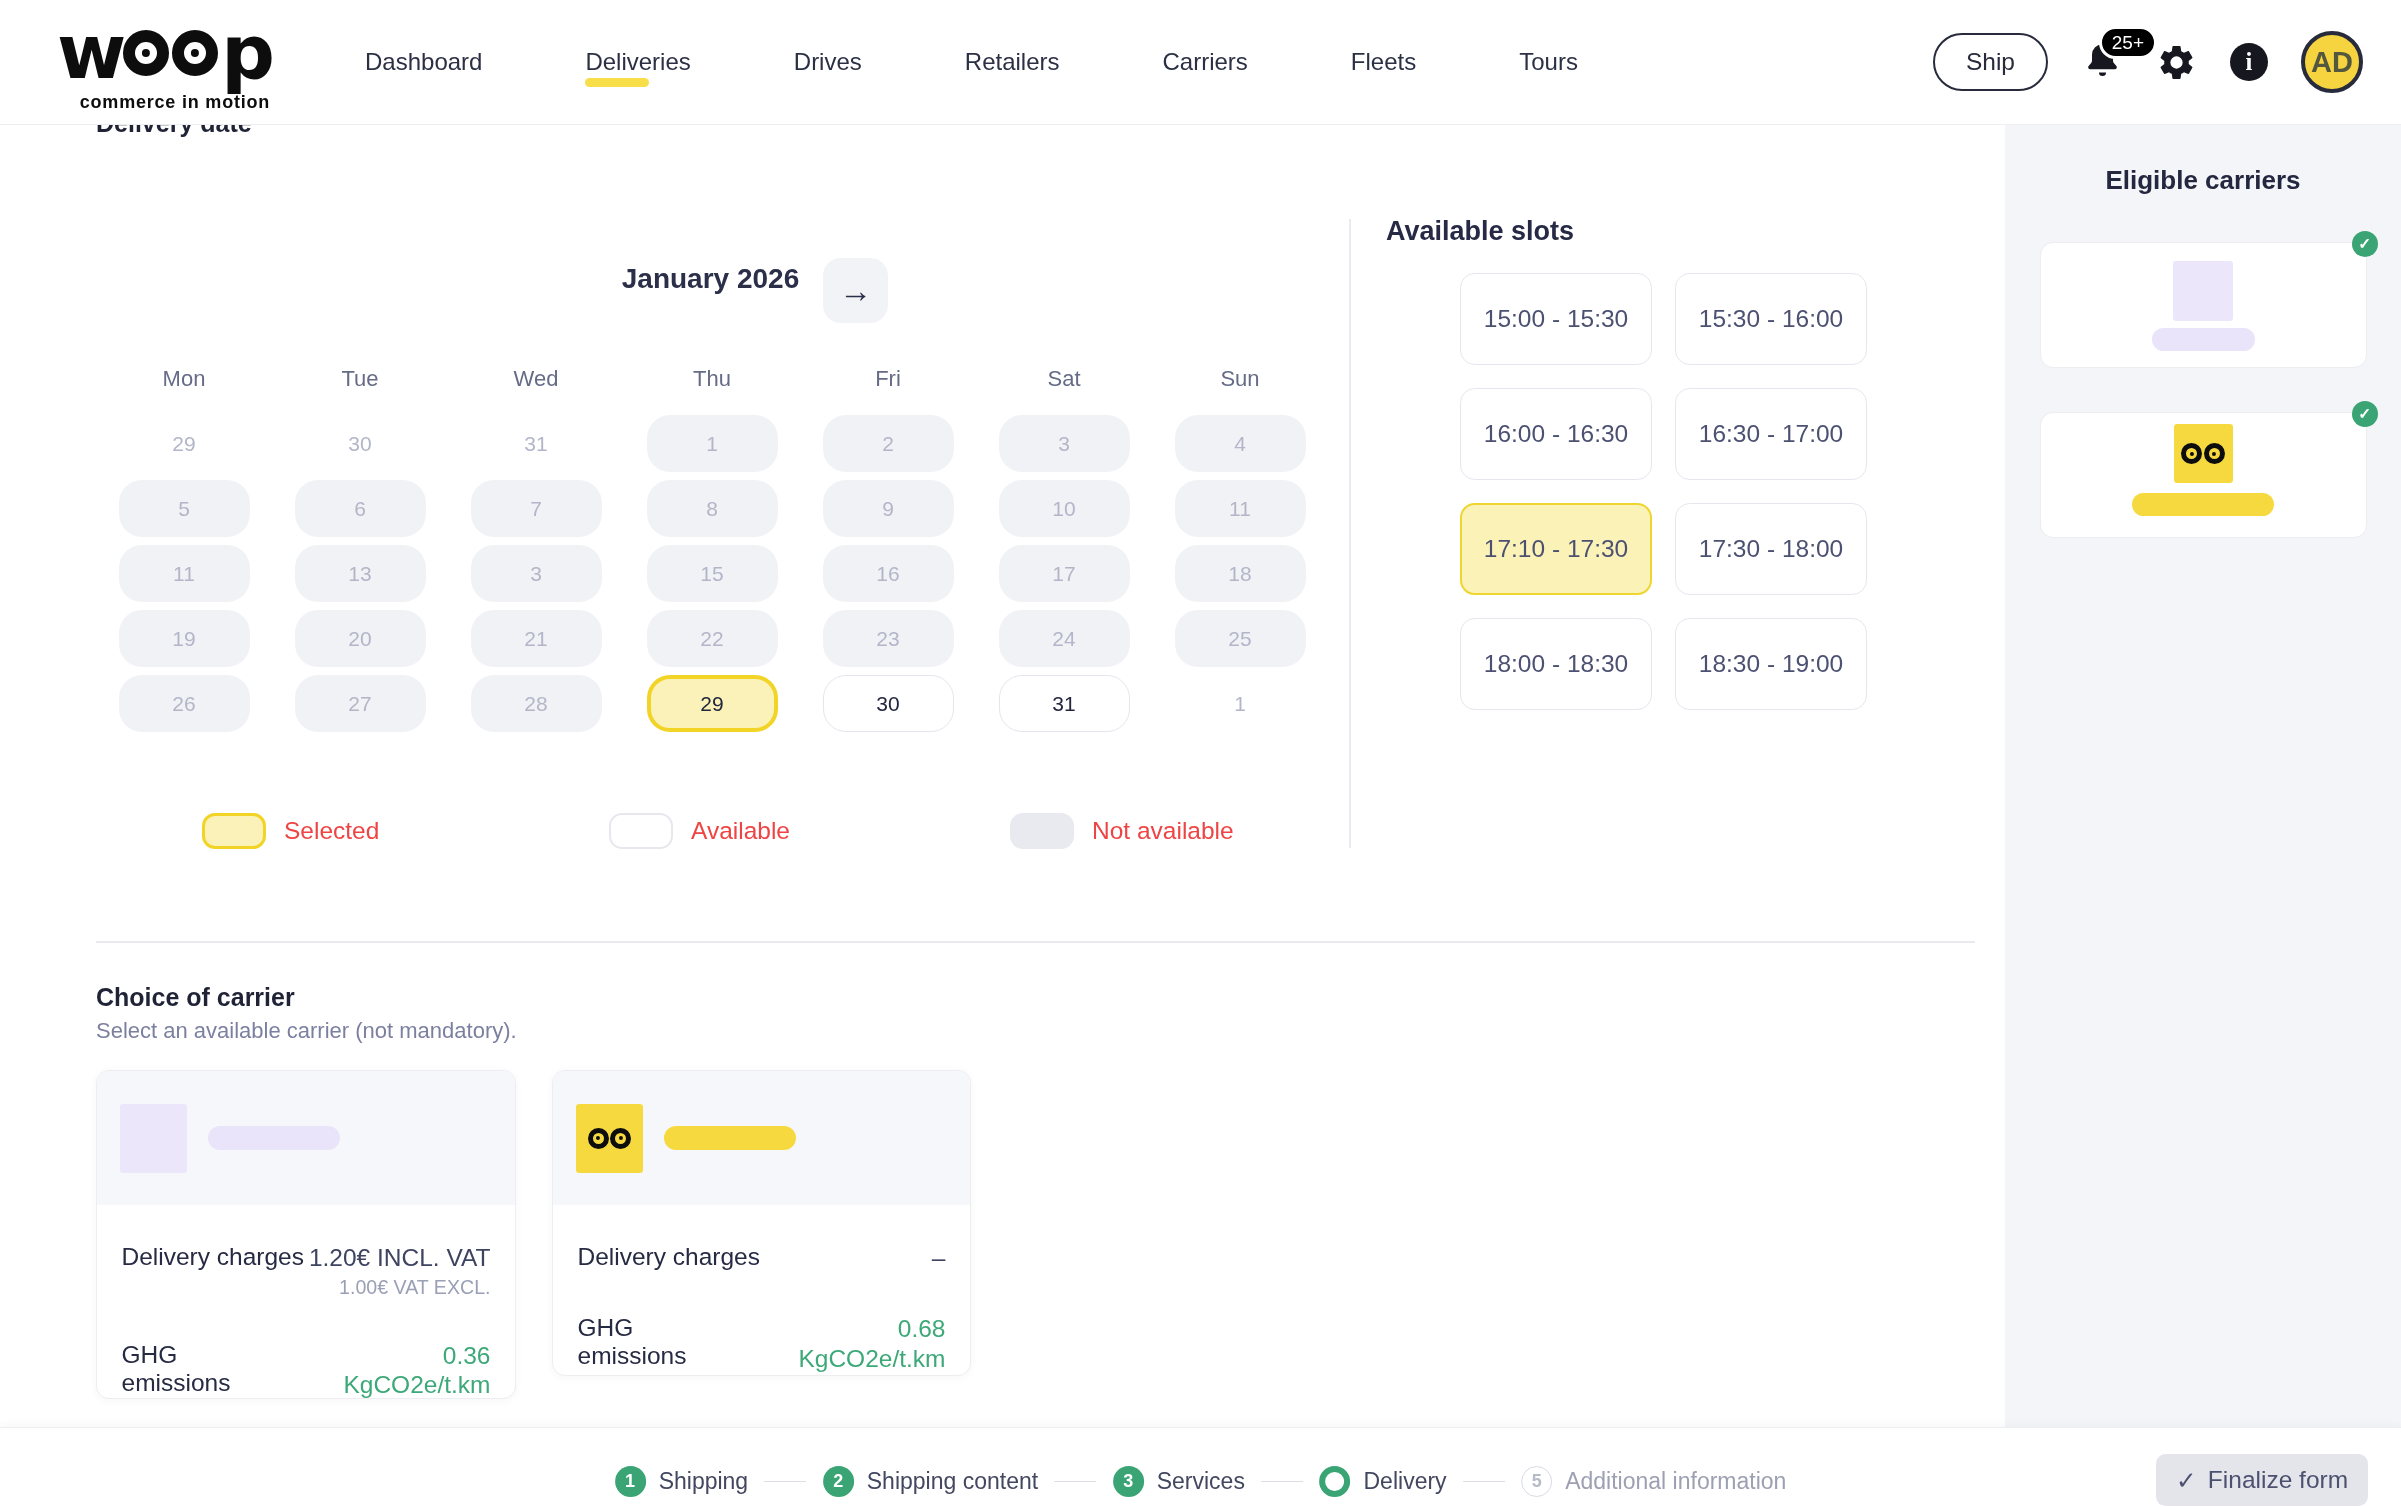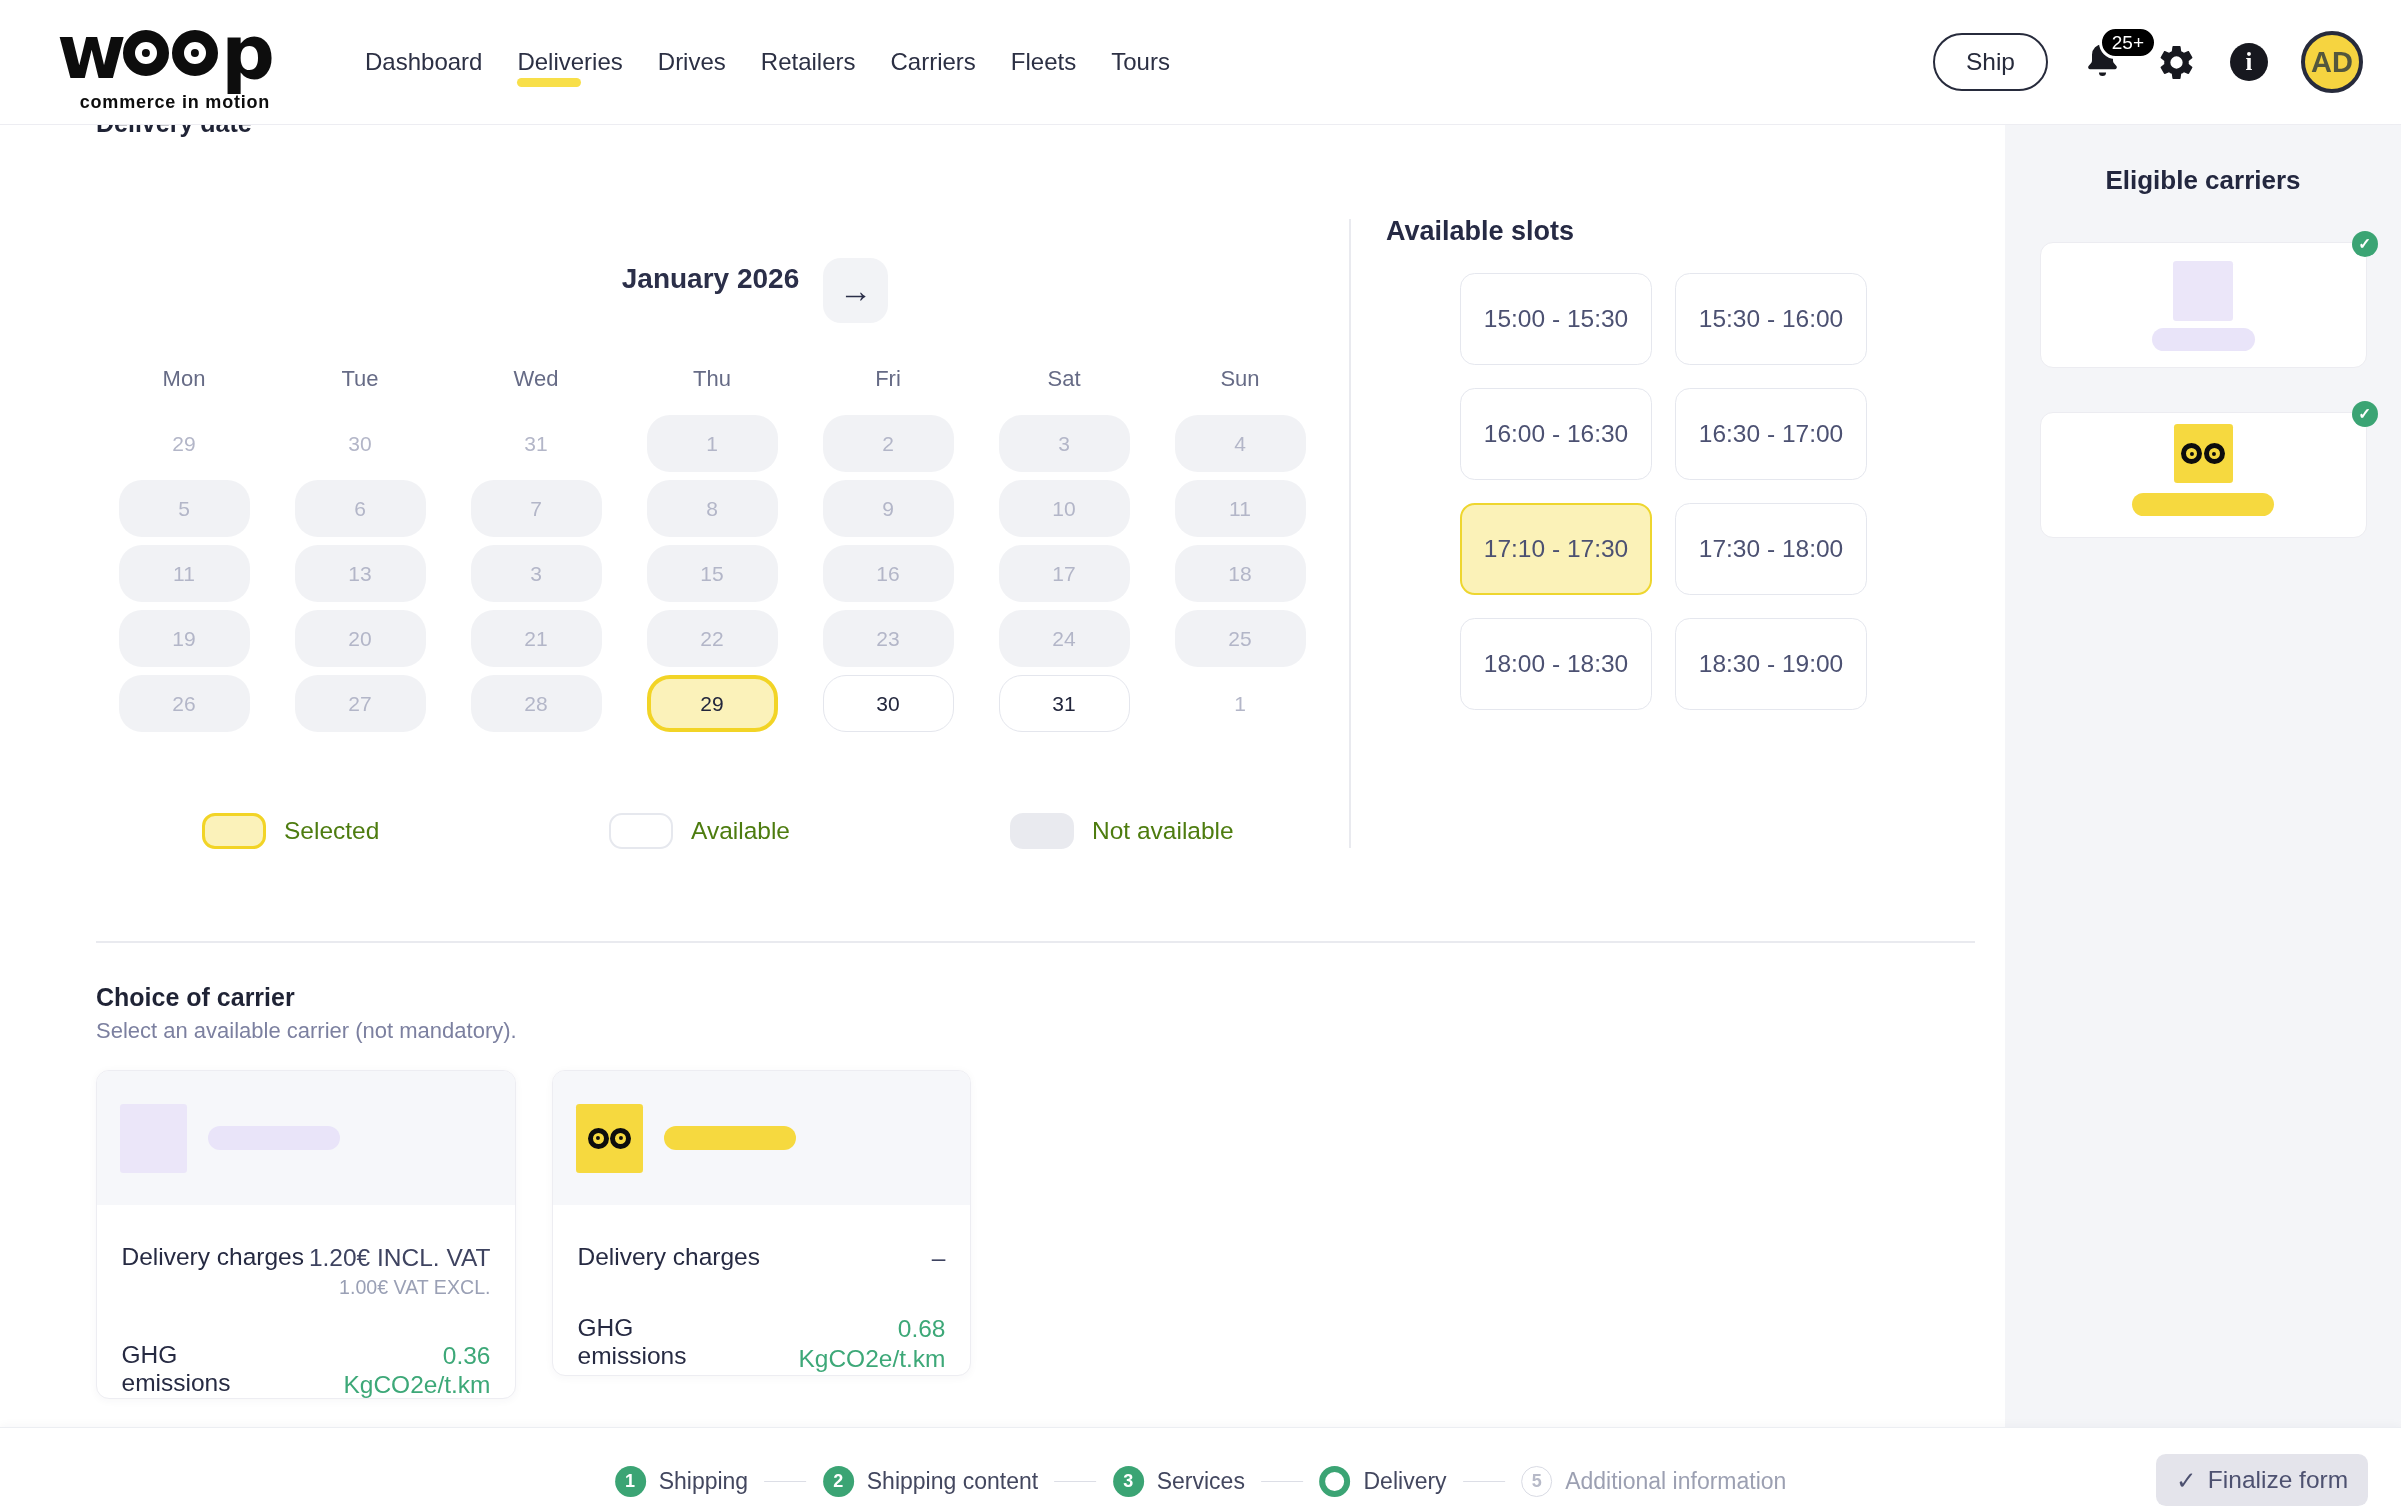--- a/index.html
+++ b/index.html
@@ -12,21 +12,21 @@
   .logo{position:absolute;left:57px;top:18px;display:flex;flex-direction:column;}
   .logo-word{display:flex;align-items:center;height:69px;}
   .logo-letter{font-family:"DejaVu Sans",sans-serif;font-weight:900;font-size:75px;
                line-height:69px;color:#0d0d0d;letter-spacing:-4.9px;}
   .logo-letter.p{margin-left:1.6px;}
   .logo-o{width:46px;height:46px;border:12.3px solid #0d0d0d;border-radius:50%;
           position:relative;margin:0 1.6px;box-sizing:border-box;}
   .logo-o::after{content:"";position:absolute;left:50%;top:50%;width:8.2px;height:8.2px;
                  background:#0d0d0d;border-radius:50%;transform:translate(-50%,-50%);}
   .logo-tagline{font-size:18px;font-weight:700;color:#0d0d0d;letter-spacing:0.8px;margin-top:4.9px;text-align:right;}
-  .nav{position:absolute;left:365px;top:0;height:124px;display:flex;gap:35px;align-items:center;}
+  .nav{position:absolute;left:365px;top:0;height:124px;display:flex;gap:103px;align-items:center;}
   .nav-item{position:relative;font-size:24px;font-weight:500;color:#2c3044;cursor:pointer;
             padding:16.3px 0;}
   .nav-item.active::after{content:"";position:absolute;left:0;bottom:4.9px;width:64px;height:9px;
             border-radius:4.9px;background:#f8df49;}
   .header-right{position:absolute;right:38px;top:0;height:124px;display:flex;align-items:center;gap:33px;}
   .ship-btn{border:2.5px solid #272b3c;border-radius:816px;background:#fff;color:#272b3c;
             font-size:24.5px;font-weight:500;padding:13px 31px;cursor:pointer;
             font-family:"Liberation Sans",sans-serif;}
   .bell-wrap{position:relative;width:42px;height:46px;cursor:pointer;}
   .badge{position:absolute;top:-13px;left:18px;background:#000000;color:#fff;font-size:19px;
@@ -62,21 +62,21 @@
   .day.available{background:#fff;border:1.6px solid #e4e6ed;color:#22263c;cursor:pointer;}
   .day.selected{background:#fbf2ba;border:4.9px solid #f2d426;color:#22263c;font-weight:500;cursor:pointer;}
 
   
   .legend{position:absolute;left:96px;top:813px;width:1229px;height:38px;}
   .legend-item{position:absolute;display:flex;align-items:center;gap:18px;}
   .legend-pill{width:64px;height:36px;border-radius:13px;box-sizing:border-box;}
   .legend-pill.selected{background:#fbf2ba;border:3.3px solid #f2d426;}
   .legend-pill.available{background:#fff;border:2.5px solid #e6e8ee;}
   .legend-pill.not-available{background:#e9eaef;}
-  .legend-label{font-size:24.5px;color:#4d7c0f;}
+  .legend-label{font-size:24.5px;color:#ef4444;}
 
   .vdivider{position:absolute;left:1349px;top:219px;width:1.6px;height:629px;background:#e9eaef;}
 
   
   .slots-title{position:absolute;left:1386px;top:216px;font-size:27px;font-weight:600;color:#262a44;}
   .slots-grid{position:absolute;left:1460px;top:273px;display:grid;
               grid-template-columns:repeat(2,192px);gap:23px;}
   .slot{height:92px;border-radius:14.7px;border:1.6px solid #e5e7ee;background:#fff;font-size:24.5px;
         color:#4c5172;display:flex;align-items:center;justify-content:center;cursor:pointer;
         font-family:"Liberation Sans",sans-serif;box-sizing:border-box;}

